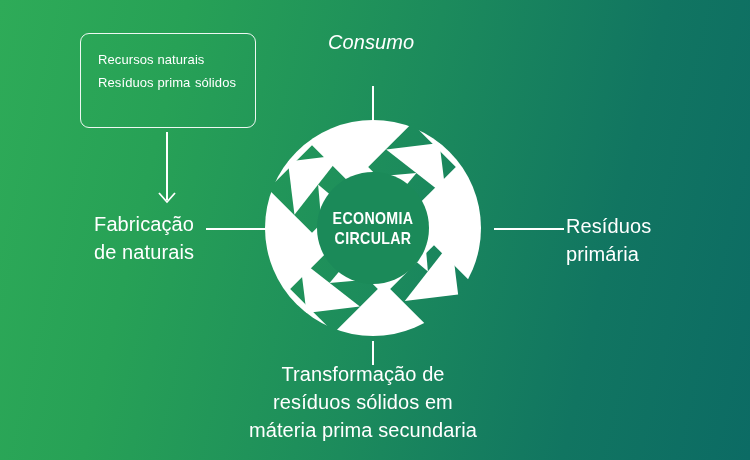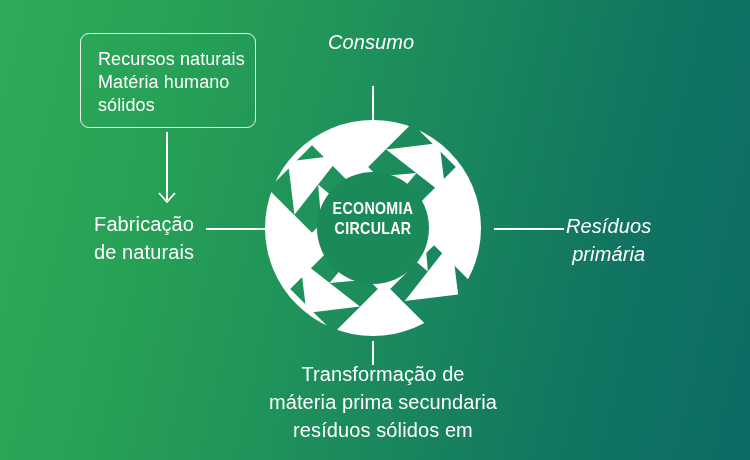--- a/index.html
+++ b/index.html
@@ -23,41 +23,41 @@
     top: 33px;
     width: 176px;
     height: 95px;
     border: 1.6px solid rgba(255,255,255,0.92);
     border-radius: 9px;
     box-sizing: border-box;
     padding: 14px 14px 0 17px;
   }
   .source-box .line {
     color: #ffffff;
-    font-size: 18px;
+    font-size: 13px;
     line-height: 23px;
     letter-spacing: .1px;
     white-space: nowrap;
   }
 
   
   .node-label {
     position: absolute;
     color: #ffffff;
     font-size: 20px;
     line-height: 28px;
     letter-spacing: .1px;
     white-space: nowrap;
   }
   .node-label .ln { display: block; }
 
   #label-consumo       { left: 328px; top: 28px;  text-align: left; font-style: italic; }
-  #label-residuos      { left: 566px; top: 212px; text-align: center; font-style: italic; }
+  #label-residuos      { left: 566px; top: 212px; text-align: left; }
   #label-fabricacao    { left: 94px;  top: 210px; text-align: center; }
-  #label-transformacao { left: 383px; top: 360px; text-align: center; transform: translateX(-50%); }
+  #label-transformacao { left: 363px; top: 360px; text-align: center; transform: translateX(-50%); }
 
   
   .conn {
     position: absolute;
     background: #ffffff;
   }
   .conn-h { height: 1.6px; }
   .conn-v { width: 1.6px; }
 
   #conn-box-down   { left: 166px; top: 132px; height: 68px; }
@@ -80,21 +80,21 @@
     left: 263px;
     top: 118px;
     width: 220px;
     height: 220px;
   }
 
   
   #center-text {
     position: absolute;
     left: 373px;
-    top: 218px;
+    top: 228px;
     transform: translate(-50%, -50%);
     text-align: center;
     pointer-events: none;
   }
   #center-text .ct {
     display: block;
     color: #ffffff;
     font-family: "Liberation Sans Narrow", "Liberation Sans", sans-serif;
     font-weight: bold;
     font-size: 16.5px;
@@ -103,21 +103,21 @@
     transform: scaleX(0.86);
   }
 </style>
 </head>
 <body>
 
 <div id="stage">
 
   <div class="source-box">
     <span class="line">Recursos naturais</span>
-    <span class="line">Matéria humano</span>
+    <span class="line">Resíduos prima</span>
     <span class="line">sólidos</span>
   </div>
 
   <div class="conn conn-v" id="conn-box-down"></div>
   <svg class="arrow-down-chevron" viewBox="0 0 18 12">
     <path d="M1 1 L9 10 L17 1" fill="none" stroke="#ffffff" stroke-width="1.8"></path>
   </svg>
 
   <div class="conn conn-h" id="conn-left"></div>
   <div class="conn conn-h" id="conn-right"></div>
@@ -184,17 +184,17 @@
     <span class="ln">primária</span>
   </div>
 
   <div class="node-label" id="label-fabricacao">
     <span class="ln">Fabricação</span>
     <span class="ln">de naturais</span>
   </div>
 
   <div class="node-label" id="label-transformacao">
     <span class="ln">Transformação de</span>
+    <span class="ln">resíduos sólidos em</span>
     <span class="ln">máteria prima secundaria</span>
-    <span class="ln">resíduos sólidos em</span>
   </div>
 
 </div>
 
 </body></html>

